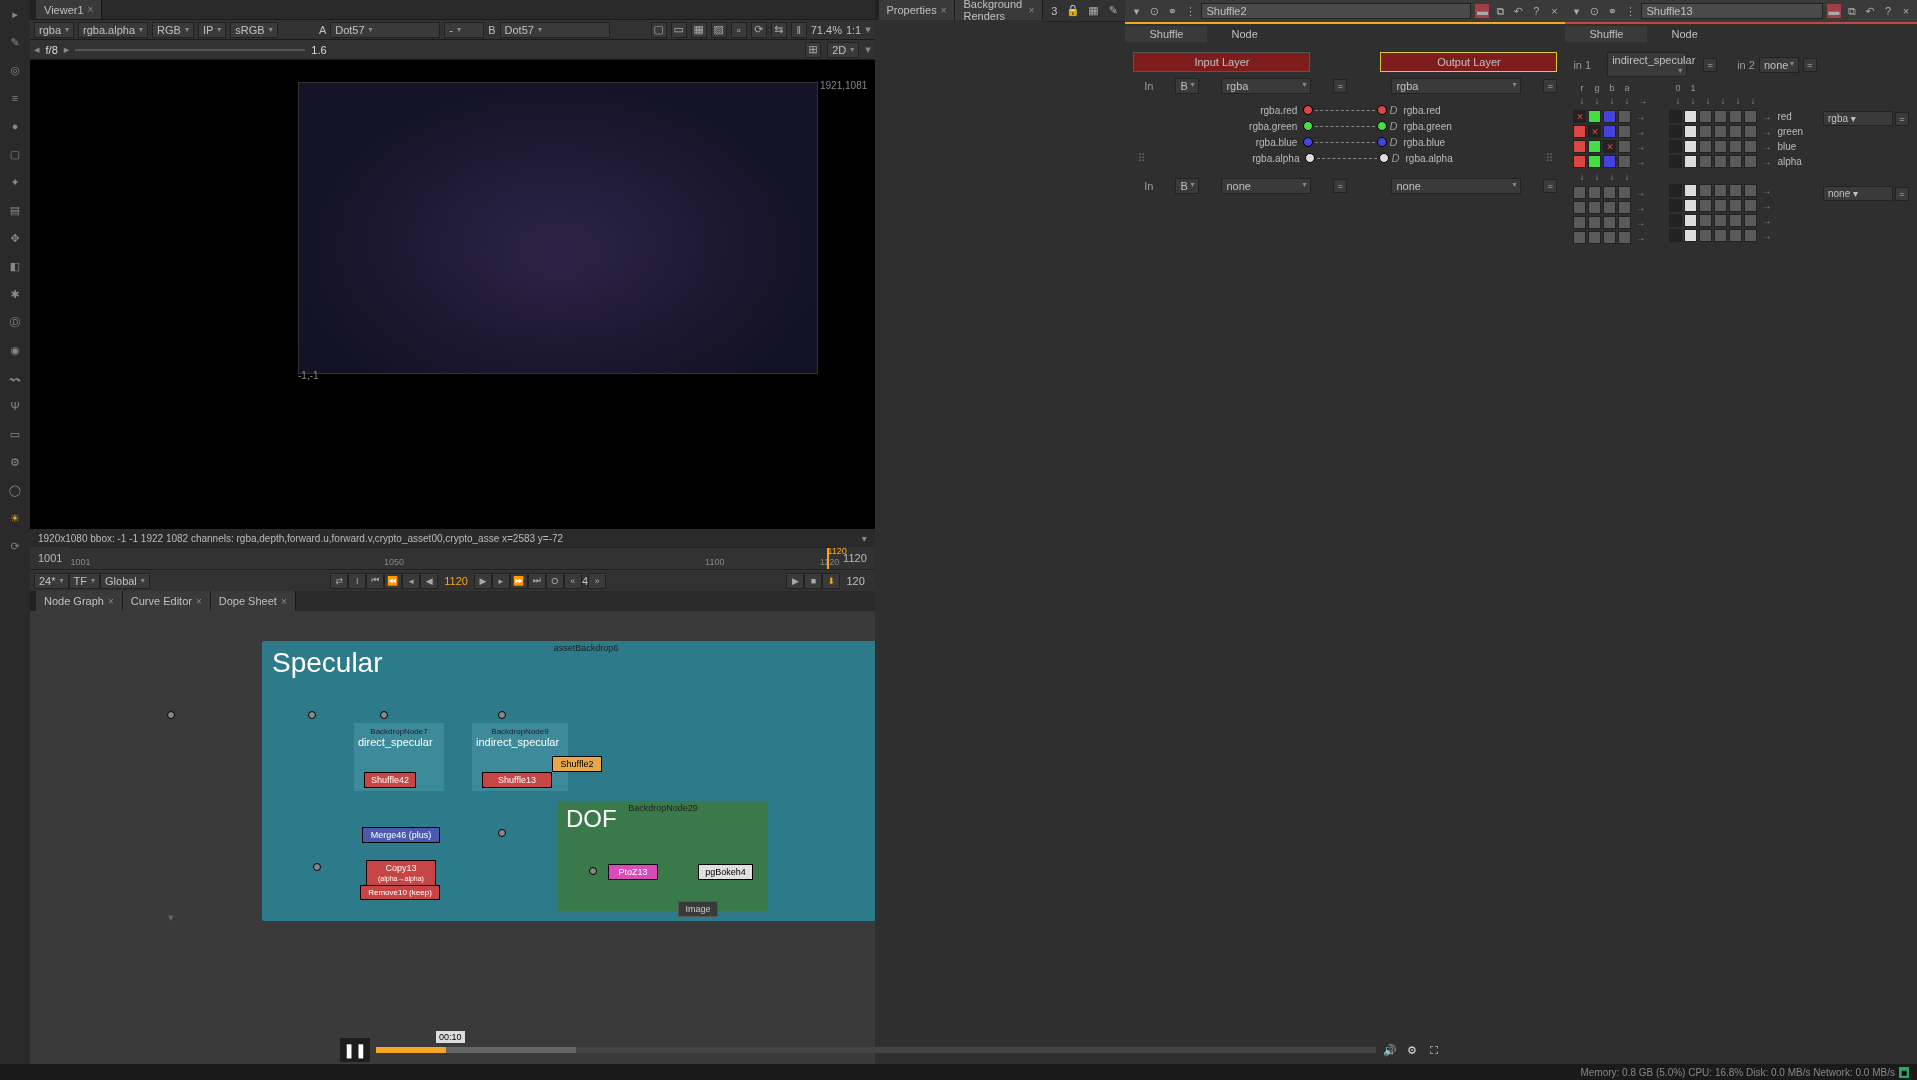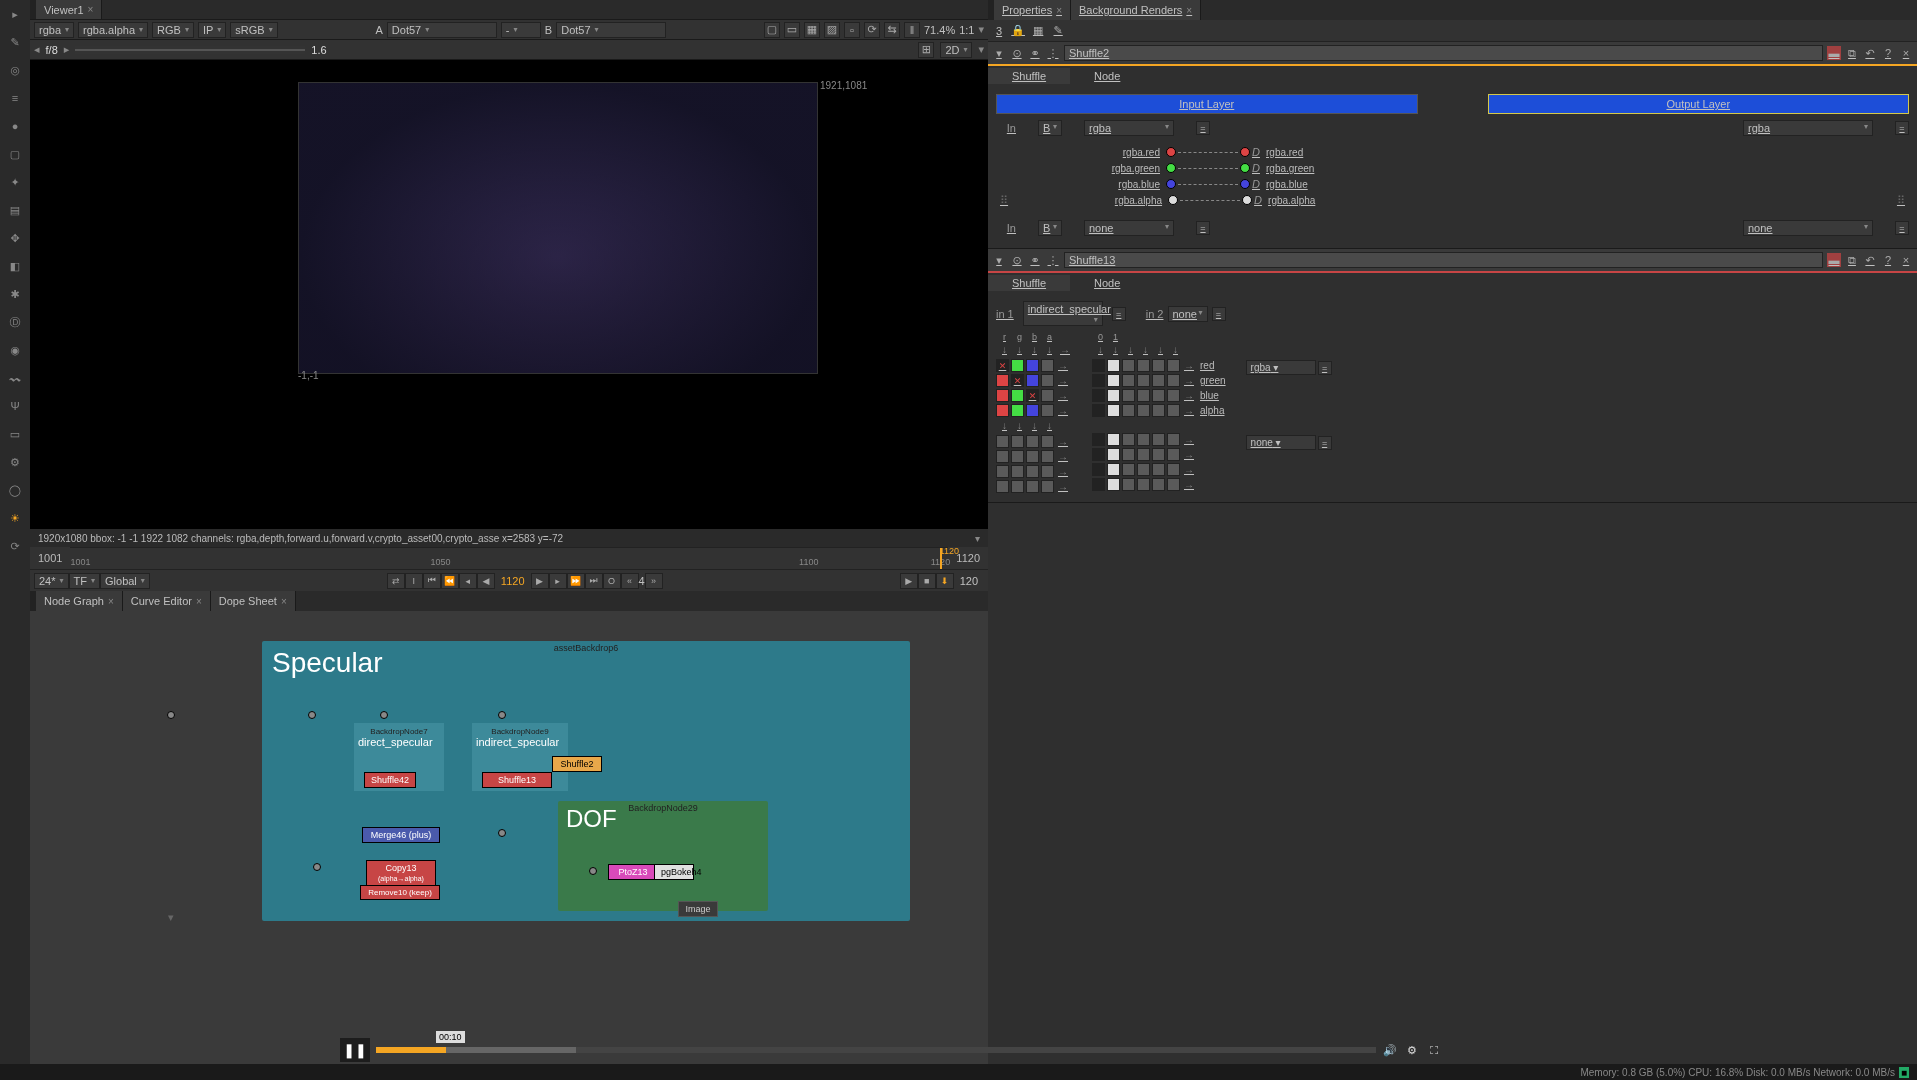--- a/index.html
+++ b/index.html
@@ -6,21 +6,21 @@
 body { background: #3a3a3a; color: #c0c0c0; font-size: 11px; width: 1917px; height: 1080px; overflow: hidden; position: relative; }
 
 
 .left-toolbar { position: absolute; left: 0; top: 0; width: 30px; height: 100%; background: #2a2a2a; display: flex; flex-direction: column; align-items: center; padding-top: 4px; gap: 8px; }
 .left-toolbar .ticon { width: 20px; height: 20px; display: flex; align-items: center; justify-content: center; color: #888; cursor: pointer; }
 .left-toolbar .ticon.active { color: #f5a623; }
 
 
 .main { position: absolute; left: 30px; top: 0; right: 0; bottom: 0; display: flex; }
 .left-panel { width: 958px; display: flex; flex-direction: column; }
-.right-panel { flex: 1; display: flex; flex-direction: column; background: #2f2f2f; text-decoration: underline; }
+.right-panel { flex: 1; display: flex; flex-direction: row; background: #2f2f2f; }
 
 
 .tab-bar { height: 20px; background: #2a2a2a; display: flex; align-items: center; border-bottom: 1px solid #1a1a1a; }
 .tab { padding: 2px 8px; background: #3a3a3a; border-right: 1px solid #1a1a1a; display: flex; align-items: center; gap: 4px; height: 100%; }
 .tab.active { background: #3a3a3a; }
 .tab-close { color: #888; cursor: pointer; font-size: 10px; }
 
 
 .viewer-ctrl { height: 20px; background: #323232; display: flex; align-items: center; padding: 0 4px; gap: 4px; border-bottom: 1px solid #1a1a1a; }
 .dropdown { background: #3a3a3a; border: 1px solid #222; padding: 1px 4px; display: flex; align-items: center; gap: 4px; cursor: pointer; }
@@ -89,21 +89,21 @@
 .node-header-ic { width: 14px; height: 14px; display: flex; align-items: center; justify-content: center; color: #aaa; cursor: pointer; }
 .node-header-ic.red { background: #a04040; }
 .node-sep { height: 2px; background: #f5a623; }
 .node-subtabs { height: 20px; background: #2f2f2f; display: flex; align-items: center; }
 .subtab { padding: 2px 24px; cursor: pointer; }
 .subtab.active { background: #3a3a3a; }
 
 
 .shuffle-body { padding: 8px; }
 .layer-headers { display: flex; gap: 70px; margin-bottom: 6px; }
-.layer-box { flex: 1; background: #1d4ed8; border: 1px solid #555; padding: 3px; text-align: center; }
+.layer-box { flex: 1; background: #7f1d1d; border: 1px solid #555; padding: 3px; text-align: center; }
 .layer-box.output { border-color: #d4c84a; }
 .layer-row { display: flex; align-items: center; gap: 22px; margin-bottom: 4px; }
 .layer-label { width: 20px; text-align: right; color: #999; }
 .channel-dd { background: #3a3a3a; border: 1px solid #222; padding: 1px 4px; width: 90px; }
 .channel-dd::after { content: "▾"; float: right; font-size: 8px; color: #888; }
 .eq-btn { width: 14px; height: 14px; background: #3a3a3a; border: 1px solid #222; display: flex; align-items: center; justify-content: center; font-size: 9px; cursor: pointer; }
 .channel-map { padding: 4px 0; }
 .ch-line { display: flex; align-items: center; height: 16px; gap: 2px; }
 .ch-left { width: 168px; text-align: right; padding-right: 4px; color: #bbb; font-size: 10px; }
 .ch-dot { width: 10px; height: 10px; border-radius: 50%; border: 1px solid #000; }
@@ -350,21 +350,21 @@
         <span>Copy13</span><br>
         <span style="font-size:7px">(alpha→alpha)</span>
       </div>
       <div class="node node-remove" style="left:330px;top:274px;width:80px"><span>Remove10 (keep)</span></div>
 
       <div class="backdrop backdrop-dof">
         <div class="backdrop-label">BackdropNode29</div>
         <h1>DOF</h1>
       </div>
       <div class="node node-ptoz" style="left:578px;top:253px;width:50px"><span>PtoZ13</span></div>
-      <div class="node node-pgbokeh" style="left:624px;top:253px;width:40px"><span>pgBokeh4</span></div>
+      <div class="node node-pgbokeh" style="left:668px;top:253px;width:55px"><span>pgBokeh4</span></div>
       <div class="node node-image" style="left:648px;top:290px;width:40px"><span>Image</span></div>
 
       <div class="node-dot" style="left:137px;top:100px"></div>
       <div class="node-dot" style="left:278px;top:100px"></div>
       <div class="node-dot" style="left:350px;top:100px"></div>
       <div class="node-dot" style="left:468px;top:100px"></div>
       <div class="node-dot" style="left:468px;top:218px"></div>
       <div class="node-dot" style="left:283px;top:252px"></div>
       <div class="node-dot" style="left:559px;top:256px"></div>
 
@@ -485,21 +485,21 @@
         <span class="node-header-ic">?</span>
         <span class="node-header-ic">×</span>
       </div>
       <div class="node-sep" style="background:#c74545"></div>
       <div class="node-subtabs">
         <div class="subtab active">Shuffle</div>
         <div class="subtab">Node</div>
       </div>
       <div class="shuffle-grid-body">
         <div class="in-selector">
-          <div style="display:flex;gap:9px;align-items:center">
+          <div style="display:flex;gap:16px;align-items:center">
             <span class="in-label">in 1</span>
             <div class="channel-dd" style="width:80px"><span>indirect_specular</span></div>
             <div class="eq-btn">=</div>
           </div>
           <div style="display:flex;gap:4px;align-items:center">
             <span class="in-label">in 2</span>
             <div class="channel-dd" style="width:40px"><span>none</span></div>
             <div class="eq-btn">=</div>
           </div>
         </div>

